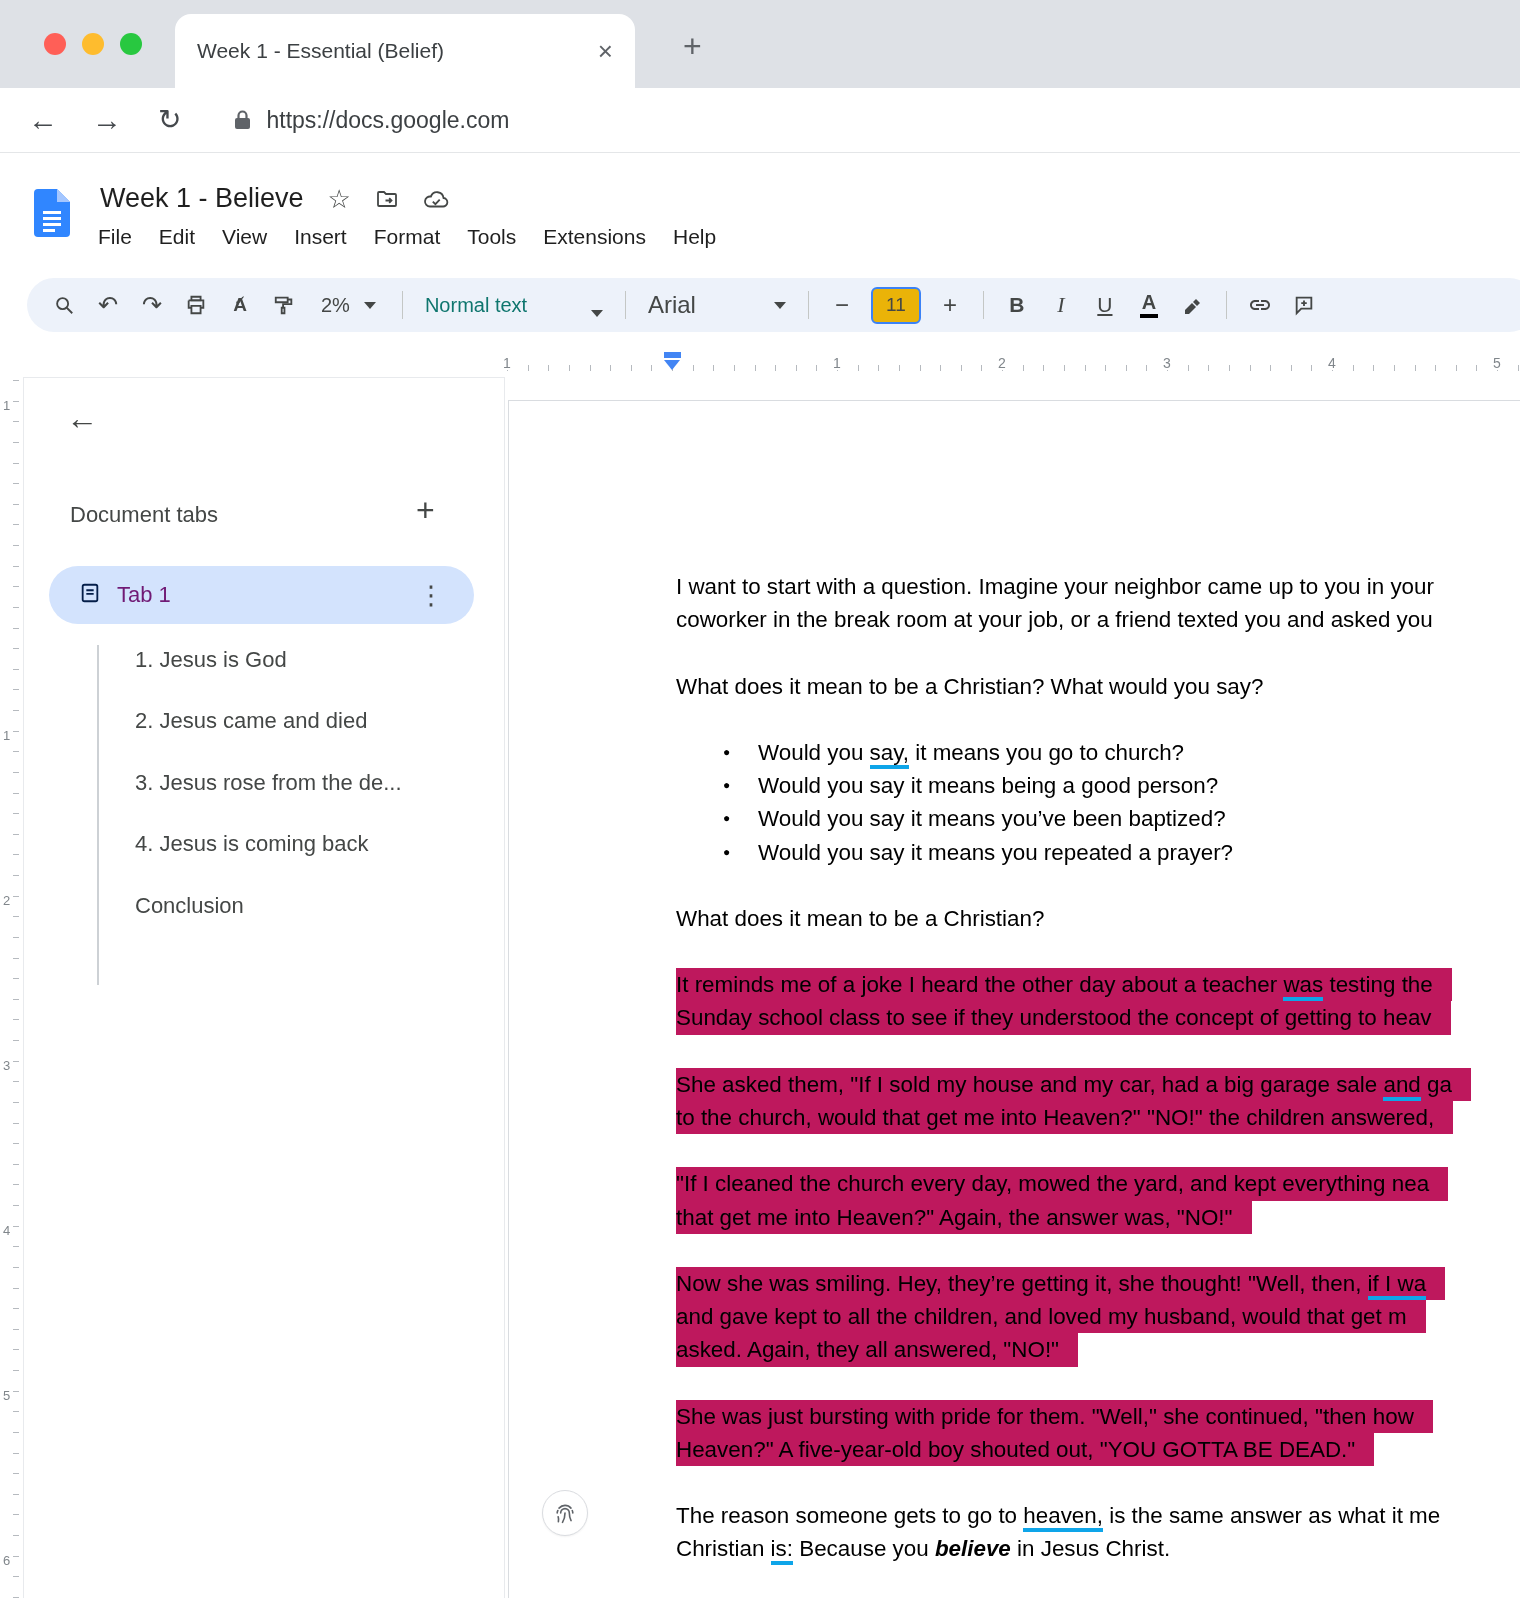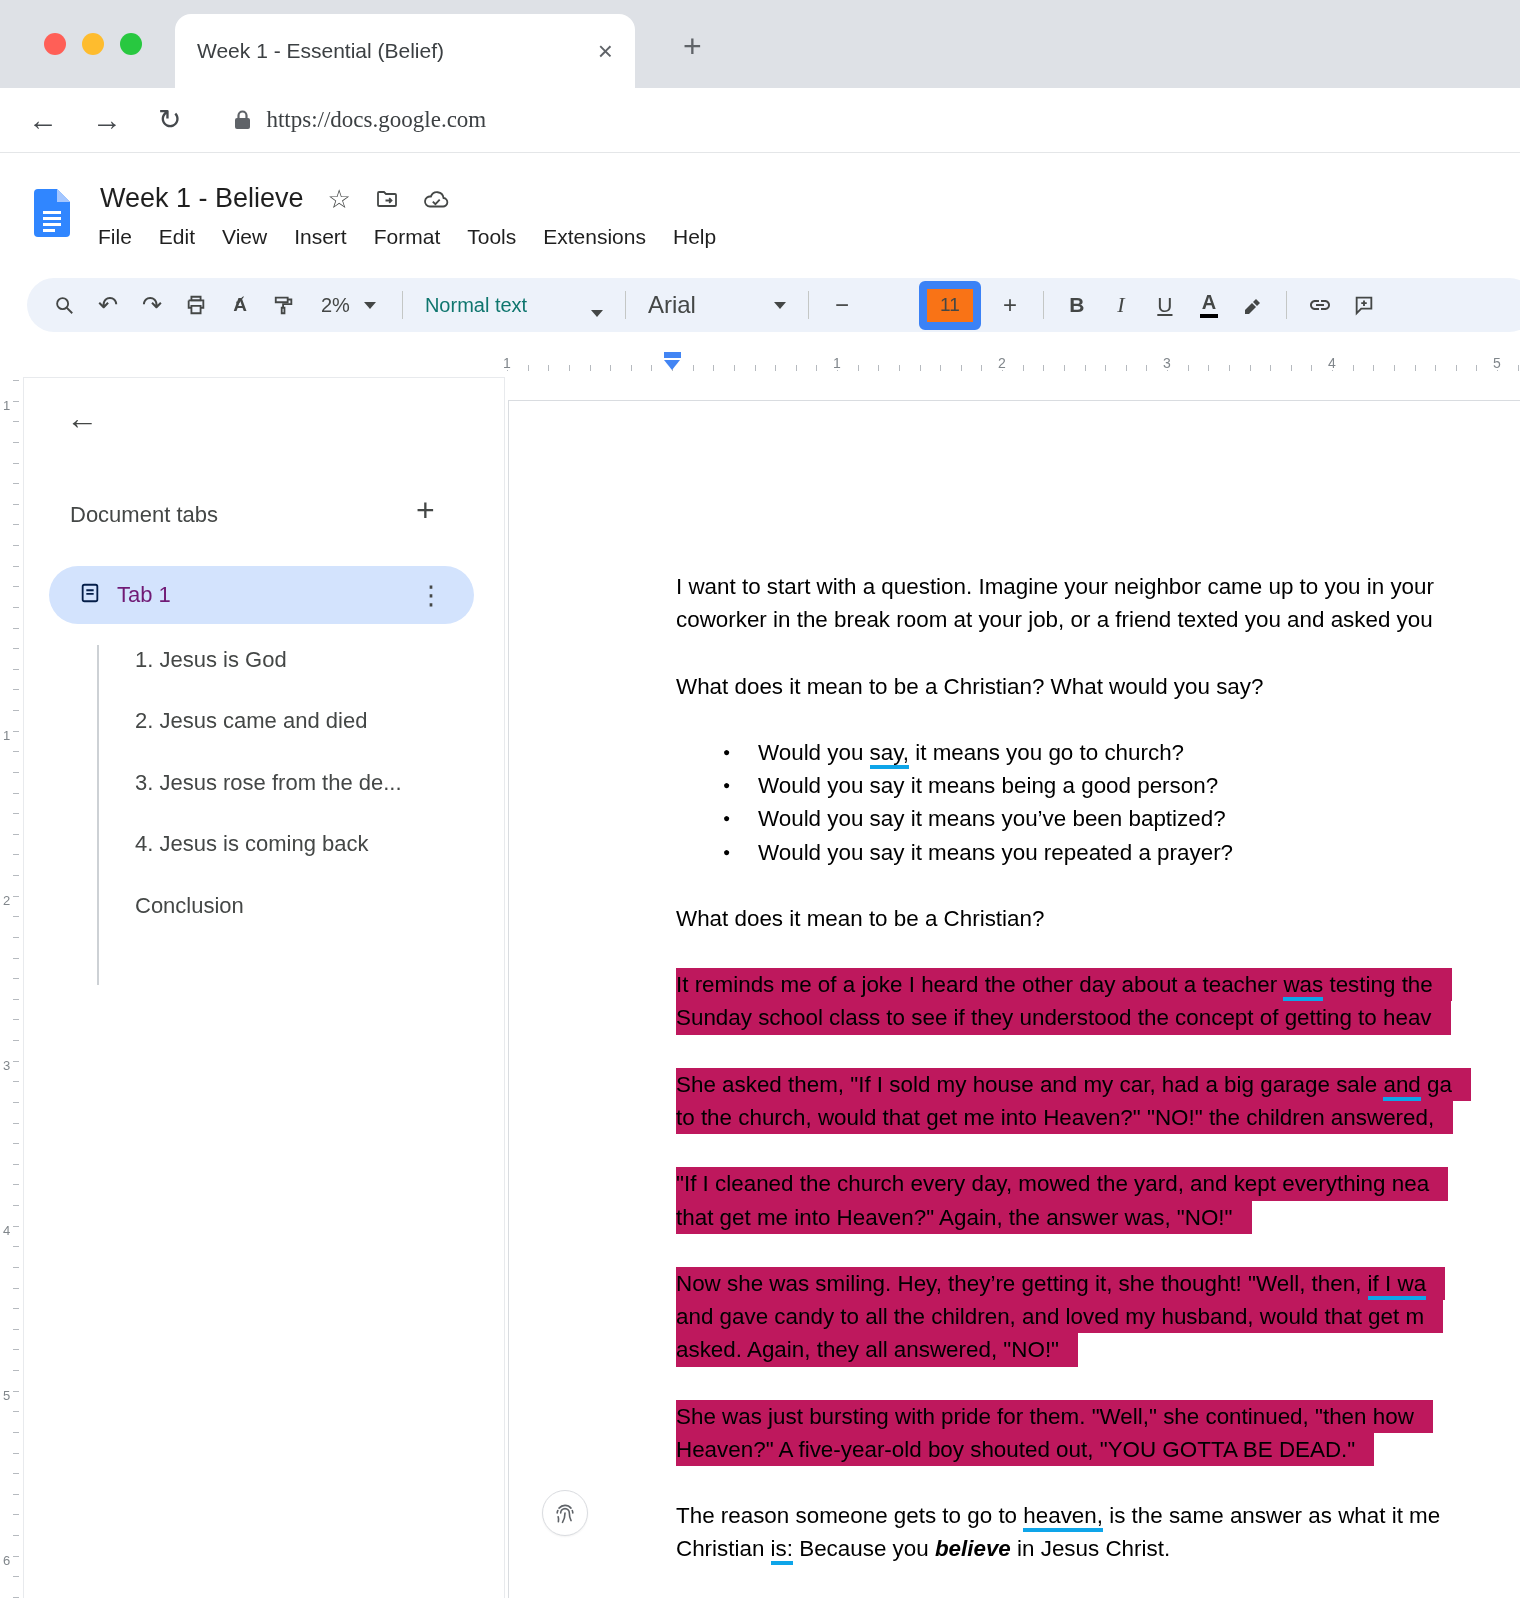--- a/index.html
+++ b/index.html
@@ -19,21 +19,21 @@
   .newtab{position:absolute;left:683px;top:28px;font-size:32px;color:#5f6368;}
 
   
   .navbar{position:absolute;left:0;top:88px;right:0;height:64px;background:#fff;
           border-bottom:1px solid #e4e6e8;display:flex;align-items:center;}
   .nav-ic{font-size:30px;color:#45494d;line-height:1;}
   .nav-back{margin-left:28px;}
   .nav-fwd{margin-left:34px;}
   .nav-reload{margin-left:36px;font-size:28px;}
   .nav-lock{margin-left:52px;display:flex;align-items:center;}
-  .nav-url{margin-left:14px;font-size:23px;color:#3c4043;font-family:Liberation Serif, serif;}
+  .nav-url{margin-left:14px;font-size:23px;color:#3c4043;}
 
   
   .appbar{position:absolute;left:0;top:153px;right:0;height:125px;background:#fff;}
   .docs-logo{position:absolute;left:34px;top:36px;}
   .titlerow{position:absolute;left:100px;top:30px;display:flex;align-items:center;gap:24px;}
   .doc-title{font-size:27px;color:#1f1f1f;}
   .title-ic{color:#444746;display:flex;align-items:center;}
   .star-ic{font-size:26px;line-height:1;}
   .menubar{position:absolute;left:98px;top:72px;display:flex;gap:27px;font-size:21px;color:#1f1f1f;}
   .menubar span{cursor:default;}
@@ -44,22 +44,22 @@
   .tbtn{min-width:30px;height:40px;display:flex;align-items:center;justify-content:center;color:#444746;flex:none;}
   .glyph{font-size:24px;line-height:1;color:#444746;}
   .sep{width:1px;height:28px;background:#c4c7c5;flex:none;margin:0 4px;}
   .caret{width:0;height:0;border-left:6px solid transparent;border-right:6px solid transparent;
          border-top:7px solid #444746;flex:none;}
   .zoomblk{display:flex;align-items:center;gap:14px;font-size:20px;color:#444746;padding:0 8px;flex:none;}
   .styleblk{width:178px;display:flex;align-items:flex-end;justify-content:space-between;
             font-size:20px;color:#0f766e;flex:none;padding:0 4px;}
   .fontblk{width:138px;display:flex;align-items:center;justify-content:space-between;
            font-size:24px;color:#444746;flex:none;padding:0 4px;}
-  .sizebox{width:46px;height:33px;border:8px solid #3b82f6;border-radius:6px;display:flex;
-           align-items:center;justify-content:center;font-size:19px;color:#444746;flex:none;background:#f97316;margin-left:48px;}
+  .sizebox{width:46px;height:33px;border:2px solid #3b82f6;border-radius:6px;display:flex;
+           align-items:center;justify-content:center;font-size:19px;color:#444746;flex:none;background:#eab308;}
   .fmt-b{font-weight:700;font-size:21px;}
   .fmt-i{font-style:italic;font-family:"Liberation Serif",serif;font-size:22px;}
   .fmt-u{text-decoration:underline;font-size:21px;}
   .fmt-a{display:flex;flex-direction:column;align-items:center;line-height:1;}
   .fmt-a .a{font-size:20px;font-weight:600;}
   .fmt-a .bar{width:18px;height:4px;background:#000;margin-top:2px;}
   .spell{position:relative;font-size:19px;font-weight:600;}
   .spell .chk{position:absolute;left:9px;top:7px;font-size:15px;font-weight:400;}
 
   
@@ -322,21 +322,21 @@
           <div class="para">
             <div class="line"><span class="hl"><span>She asked them, "If I sold my house and my car, had a big garage sale </span><span class="squiggle">and</span><span> ga</span></span></div>
             <div class="line"><span class="hl"><span>to the church, would that get me into Heaven?" "NO!" the children answered,</span></span></div>
           </div>
           <div class="para">
             <div class="line"><span class="hl"><span>"If I cleaned the church every day, mowed the yard, and kept everything nea</span></span></div>
             <div class="line"><span class="hl"><span>that get me into Heaven?" Again, the answer was, "NO!"</span></span></div>
           </div>
           <div class="para">
             <div class="line"><span class="hl"><span>Now she was smiling. Hey, they’re getting it, she thought! "Well, then, </span><span class="squiggle">if I wa</span></span></div>
-            <div class="line"><span class="hl"><span>and gave candy to all the children, and loved my husband, would that get m</span></span></div>
+            <div class="line"><span class="hl"><span>and gave kept to all the children, and loved my husband, would that get m</span></span></div>
             <div class="line"><span class="hl"><span>asked. Again, they all answered, "NO!"</span></span></div>
           </div>
           <div class="para">
             <div class="line"><span class="hl"><span>She was just bursting with pride for them. "Well," she continued, "then how</span></span></div>
             <div class="line"><span class="hl"><span>Heaven?" A five-year-old boy shouted out, "YOU GOTTA BE DEAD."</span></span></div>
           </div>
           <div class="para">
             <div class="line"><span><span>The reason someone gets to go to </span><span class="squiggle">heaven,</span><span> is the same answer as what it me</span></span></div>
             <div class="line"><span><span>Christian </span><span class="squiggle">is:</span><span> Because you </span><span class="bi">believe</span><span> in Jesus Christ.</span></span></div>
           </div>

